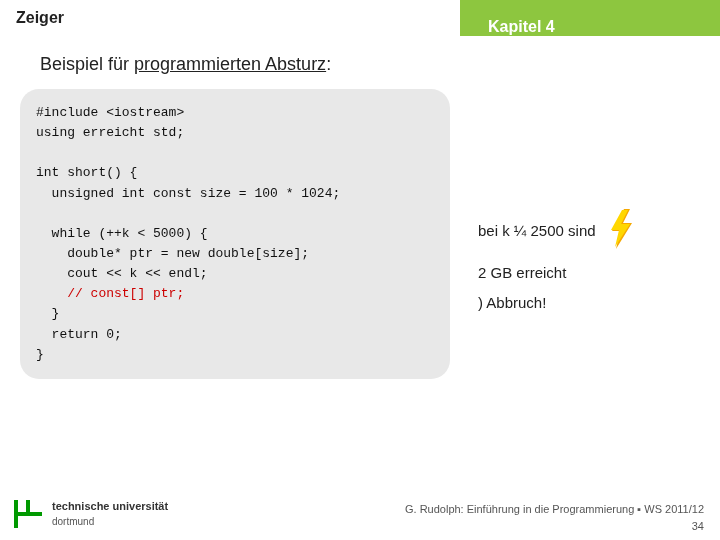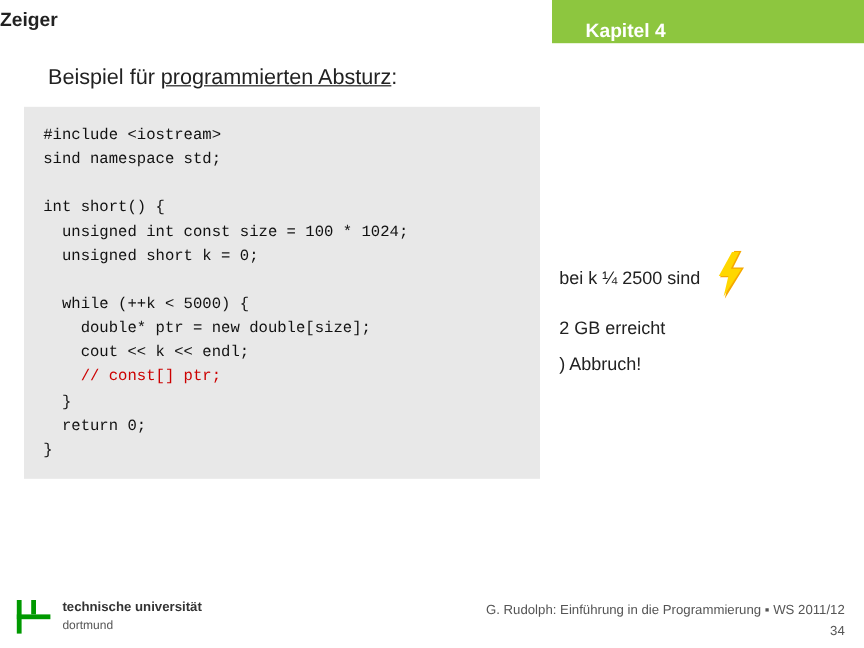--- a/index.html
+++ b/index.html
@@ -14,20 +14,21 @@
 
     
     .header {
       display: flex;
       align-items: center;
       height: 36px;
       background: #ffffff;
     }
     .header-left {
       width: 460px;
+      padding-left: 16px;
       font-size: 16px;
       font-weight: bold;
       color: #222;
       display: flex;
       align-items: center;
     }
     .header-right {
       flex: 1;
       background: #8dc63f;
       height: 36px;
@@ -58,33 +59,34 @@
     .code-block {
       background: #e8e8e8;
       padding: 14px 16px;
       font-family: 'Courier New', Courier, monospace;
       font-size: 13px;
       color: #111;
       line-height: 1.55;
       width: 430px;
       display: inline-block;
       vertical-align: top;
+      border-radius: 19px;
     }
     .code-line {
       white-space: pre;
     }
     .code-comment {
       color: #cc0000;
     }
 
     
     .annotation {
       display: inline-block;
       vertical-align: top;
-      padding-left: 16px;
+      padding-left: 28px;
       padding-top: 120px;
       width: 240px;
     }
     .annotation-text {
       font-size: 15px;
       color: #222;
       line-height: 1.5;
       margin-bottom: 6px;
     }
 
@@ -149,25 +151,24 @@
 
 <div class="content">
   <div class="subtitle">
     <span>Beispiel für </span><span class="underline">programmierten Absturz</span><span>:</span>
   </div>
 
   <div class="main-area">
 
     <div class="code-block">
       <div class="code-line">#include &lt;iostream&gt;</div>
-      <div class="code-line">sind namespace std;</div>
+      <div class="code-line">using erreicht std;</div>
       <div class="code-line">&nbsp;</div>
       <div class="code-line">int short() {</div>
       <div class="code-line">  unsigned int const size = 100 * 1024;</div>
-      <div class="code-line">  unsigned short k = 0;</div>
       <div class="code-line">&nbsp;</div>
       <div class="code-line">  while (++k &lt; 5000) {</div>
       <div class="code-line">    double* ptr = new double[size];</div>
       <div class="code-line">    cout &lt;&lt; k &lt;&lt; endl;</div>
       <div class="code-line code-comment">    // const[] ptr;</div>
       <div class="code-line">  }</div>
       <div class="code-line">  return 0;</div>
       <div class="code-line">}</div>
     </div>
 

